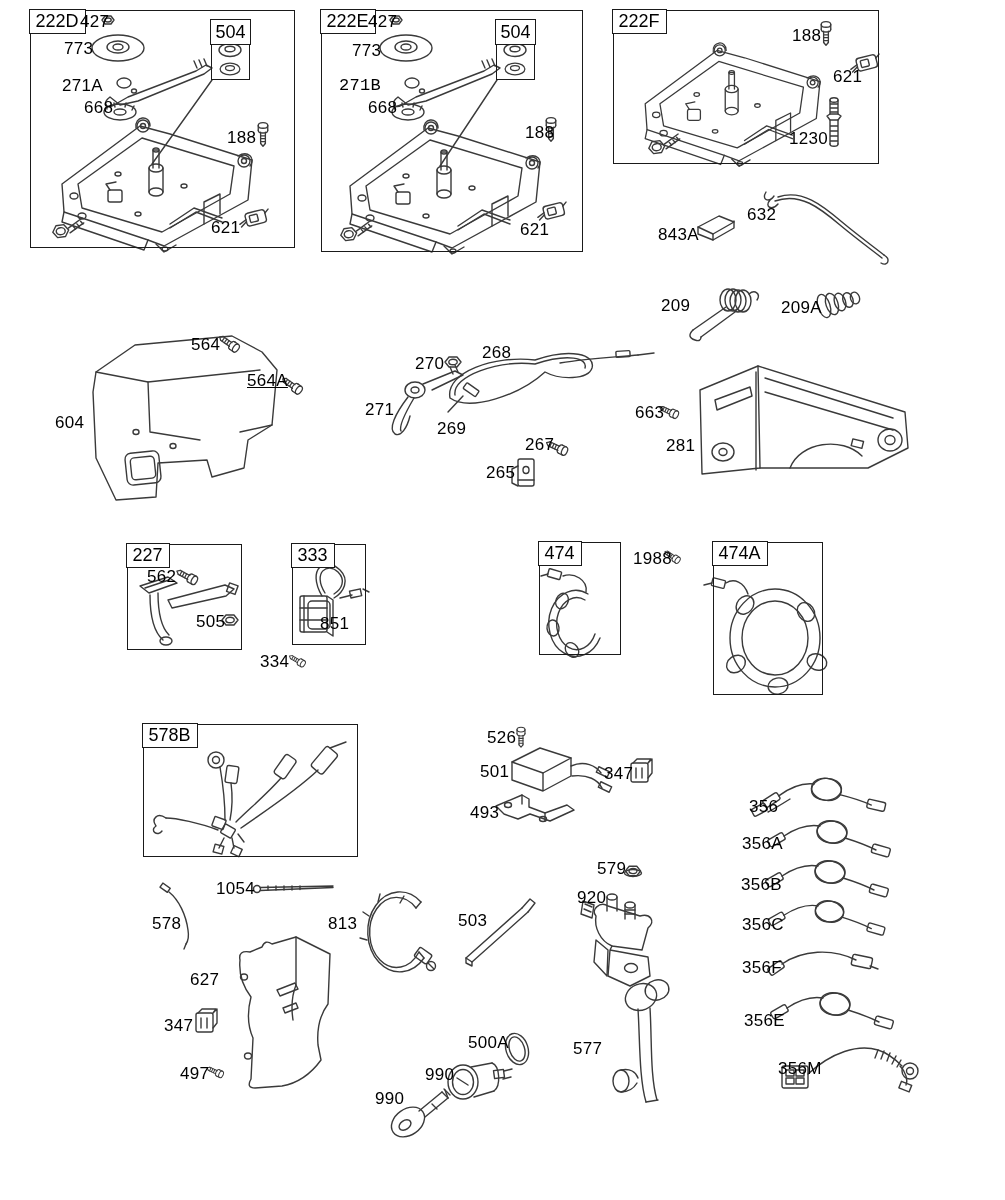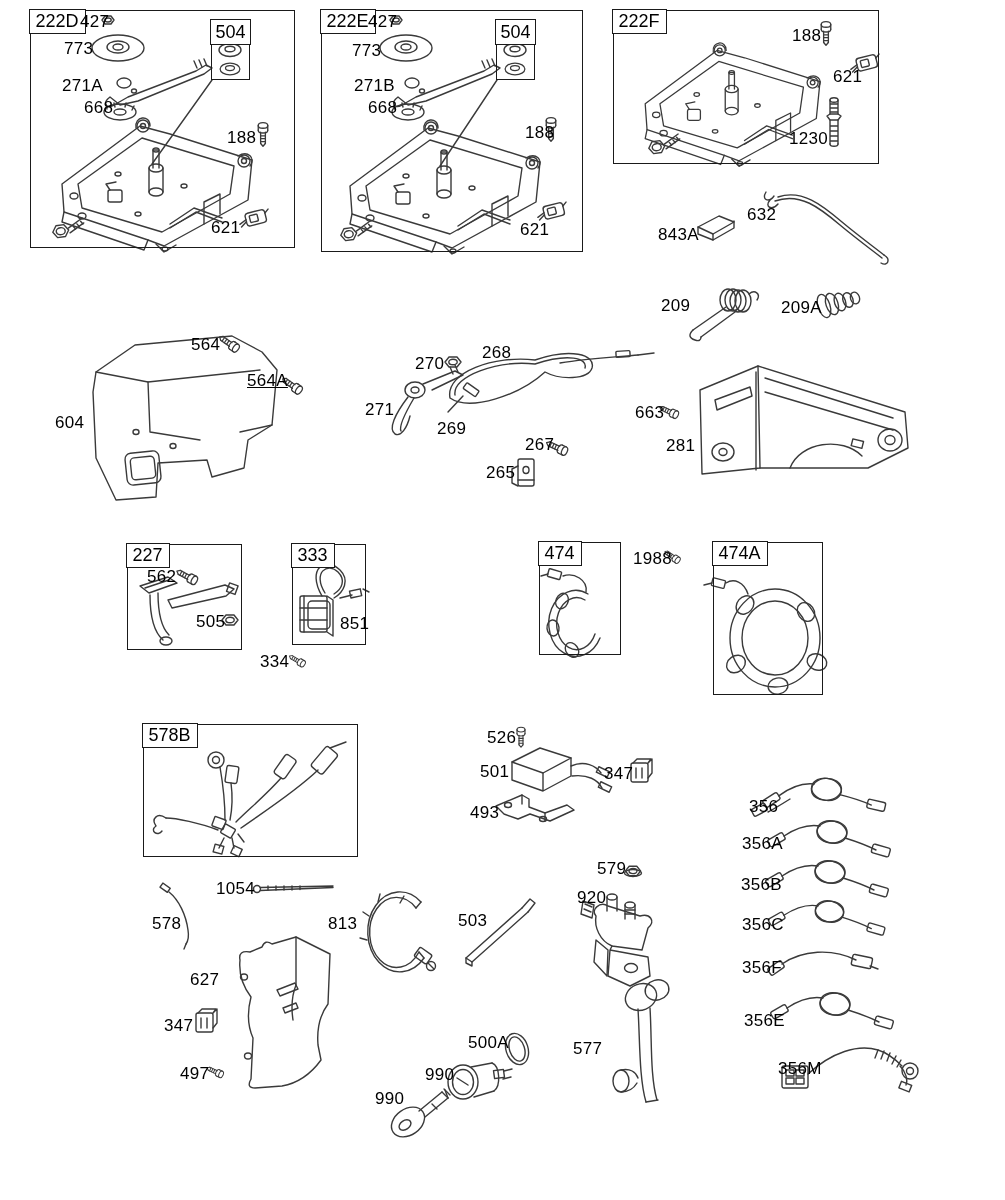--- a/index.html
+++ b/index.html
@@ -475,21 +475,21 @@
 
   <div id="labels-layer">
       <div class="part-label" style="left: 80px; top: 13px;">427</div>
       <div class="part-label" style="left: 64px; top: 40px;">773</div>
       <div class="part-label" style="left: 62px; top: 77px; text-align: center;">271A</div>
       <div class="part-label" style="left: 84px; top: 99px;">668</div>
       <div class="part-label" style="left: 227px; top: 129px;">188</div>
       <div class="part-label" style="left: 211px; top: 219px;">621</div>
       <div class="part-label" style="left: 368px; top: 13px;">427</div>
       <div class="part-label" style="left: 352px; top: 42px;">773</div>
-      <div class="part-label" style="left: 354px; top: 77px;">271B</div>
+      <div class="part-label" style="left: 339px; top: 77px; font-family: Liberation Mono, monospace;">271B</div>
       <div class="part-label" style="left: 368px; top: 99px;">668</div>
       <div class="part-label" style="left: 525px; top: 124px;">188</div>
       <div class="part-label" style="left: 520px; top: 221px;">621</div>
       <div class="part-label" style="left: 792px; top: 27px;">188</div>
       <div class="part-label" style="left: 833px; top: 68px;">621</div>
       <div class="part-label" style="left: 789px; top: 130px;">1230</div>
       <div class="part-label" style="left: 747px; top: 206px;">632</div>
       <div class="part-label" style="left: 658px; top: 226px;">843A</div>
       <div class="part-label" style="left: 661px; top: 297px;">209</div>
       <div class="part-label" style="left: 781px; top: 299px;">209A</div>
@@ -499,21 +499,21 @@
       <div class="part-label" style="left: 415px; top: 355px;">270</div>
       <div class="part-label" style="left: 482px; top: 344px;">268</div>
       <div class="part-label" style="left: 365px; top: 401px;">271</div>
       <div class="part-label" style="left: 437px; top: 420px;">269</div>
       <div class="part-label" style="left: 525px; top: 436px;">267</div>
       <div class="part-label" style="left: 486px; top: 464px;">265</div>
       <div class="part-label" style="left: 635px; top: 404px;">663</div>
       <div class="part-label" style="left: 666px; top: 437px;">281</div>
       <div class="part-label" style="left: 147px; top: 568px;">562</div>
       <div class="part-label" style="left: 196px; top: 613px;">505</div>
-      <div class="part-label" style="left: 340px; top: 615px; text-align: center;">851</div>
+      <div class="part-label" style="left: 320px; top: 615px; text-align: center;">851</div>
       <div class="part-label" style="left: 260px; top: 653px;">334</div>
       <div class="part-label" style="left: 633px; top: 550px;">1988</div>
       <div class="part-label" style="left: 487px; top: 729px;">526</div>
       <div class="part-label" style="left: 480px; top: 763px;">501</div>
       <div class="part-label" style="left: 604px; top: 765px;">347</div>
       <div class="part-label" style="left: 470px; top: 804px; text-align: center;">493</div>
       <div class="part-label" style="left: 749px; top: 798px;">356</div>
       <div class="part-label" style="left: 742px; top: 835px;">356A</div>
       <div class="part-label" style="left: 741px; top: 876px;">356B</div>
       <div class="part-label" style="left: 742px; top: 916px;">356C</div>

